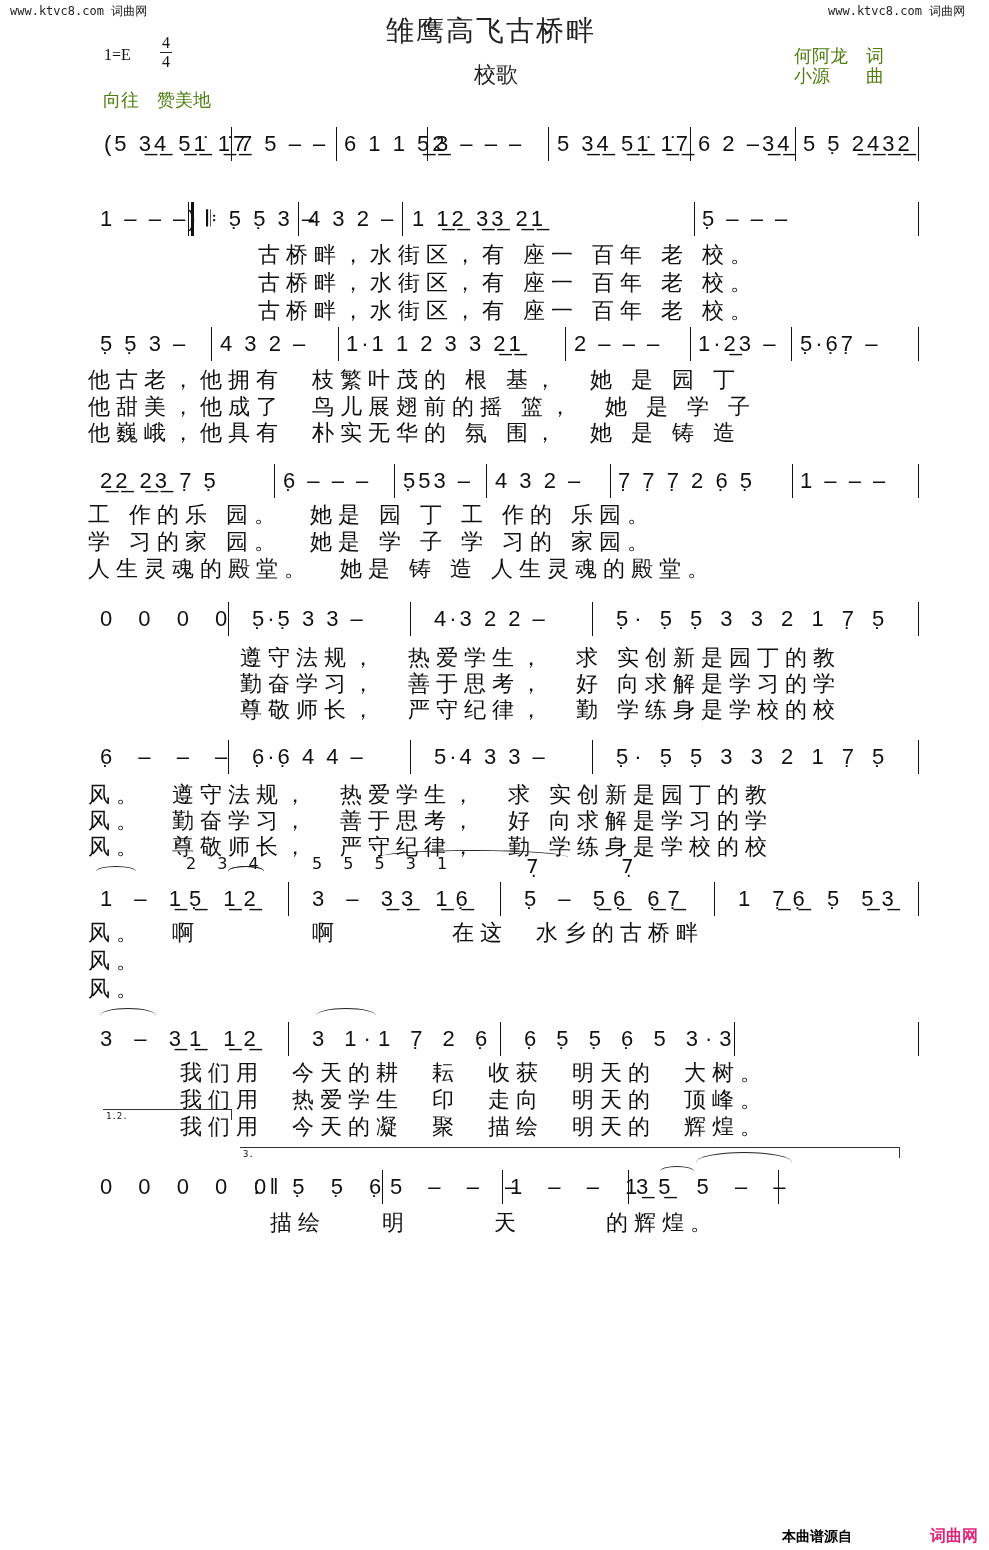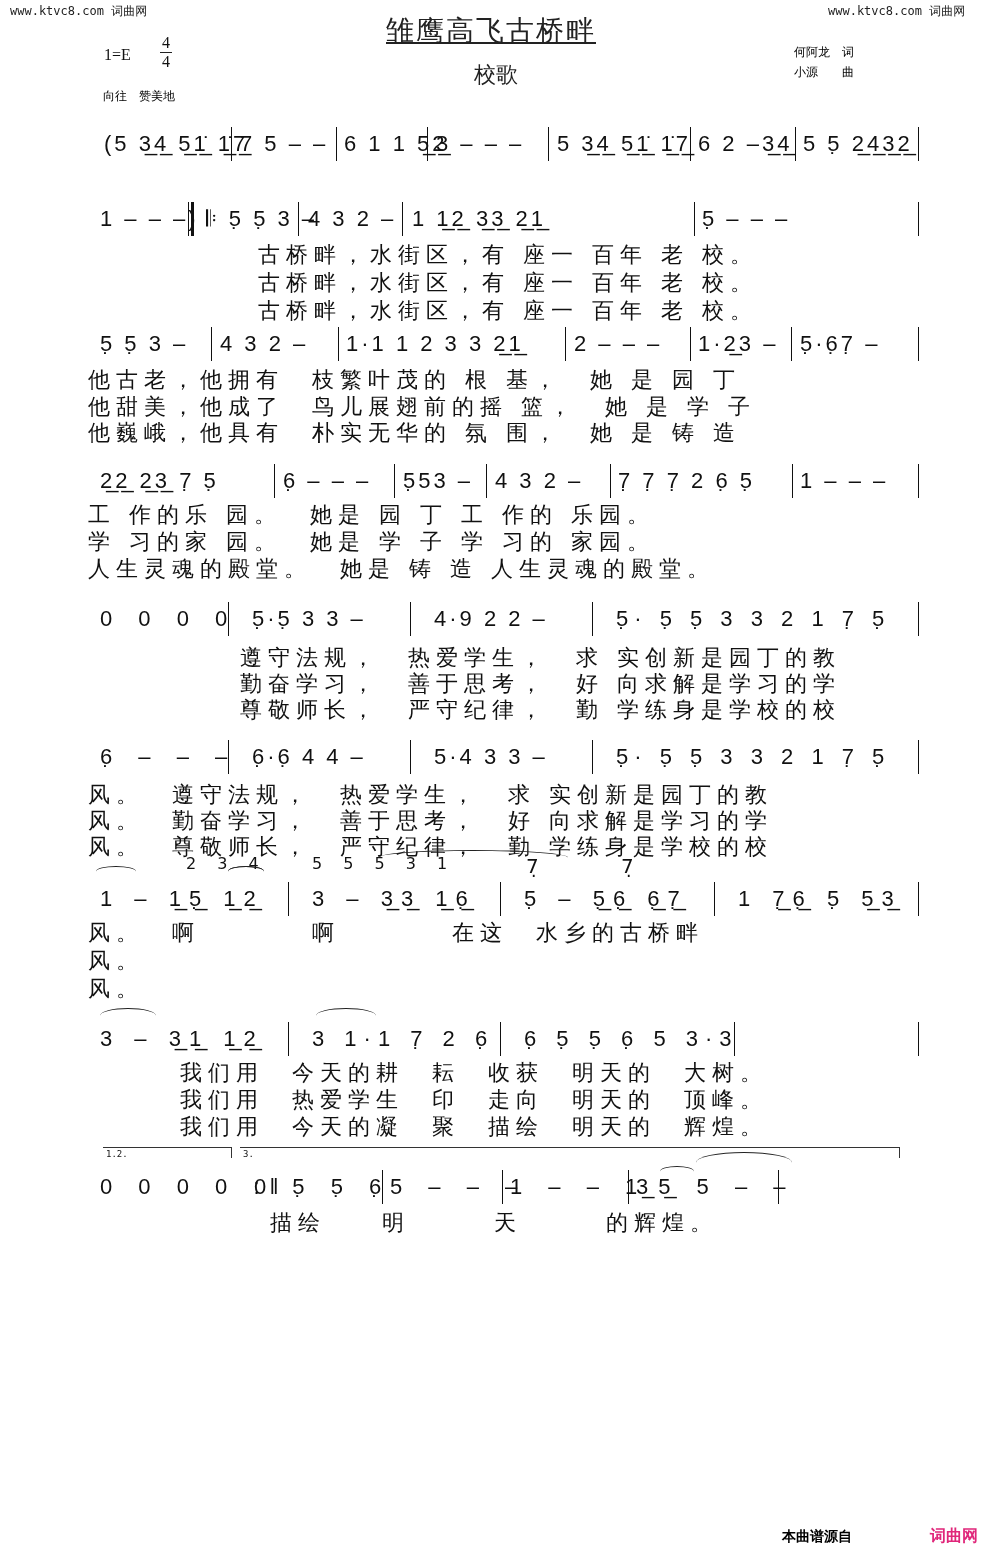--- a/index.html
+++ b/index.html
@@ -1,22 +1,22 @@
 <!DOCTYPE html>
 <html><head>
 <meta charset="utf-8">
 <style>
   html, body { margin:0; padding:0; background:#fff; }
   body { width:989px; height:1550px; position:relative; overflow:hidden;
          font-family:"DejaVu Sans", "Liberation Sans", sans-serif; color:#111; }
   .abs { position:absolute; white-space:nowrap; }
   .wm { font-family:"DejaVu Sans Mono", "Liberation Mono", monospace; font-size:12px; color:#222; }
-  .title { font-size:28px; color:#222; letter-spacing:2px;text-decoration:underline; }
+  .title { font-size:28px; color:#222; letter-spacing:2px; }
   .subtitle { font-size:22px; color:#222; }
-  .meta { font-size:12px; color:#000000; }
+  .meta { font-size:18px; color:#4d7c0f; }
   .key { font-family:"Liberation Serif", serif; font-size:16px; }
   .frac { font-family:"Liberation Serif", serif; font-size:16px; text-align:center; line-height:18px; }
   .frac .bar { border-top:1px solid #222; width:12px; margin:0 auto; }
   .staff { position:absolute; left:98px; width:822px; height:40px; }
   .staff .bl { position:absolute; top:2px; width:1px; height:34px; background:#111; }
   .staff .dbl { position:absolute; top:2px; width:6px; height:34px; border-left:1px solid #111; border-right:3px solid #111; box-sizing:border-box; }
   .notes { position:absolute; top:6px; font-family:"Liberation Sans", sans-serif; font-size:22px; letter-spacing:3px; }
   .lyric { position:absolute; font-size:22px; letter-spacing:6px; color:#111; }
   .footer-src { font-size:14px; font-weight:bold; color:#000; }
   .footer-logo { font-size:16px; font-weight:bold; color:#e0267a; }
@@ -109,21 +109,21 @@
 </div>
 <div class="lyric" style="left:88px;top:500px">工 作的乐 园。　她是 园 丁 工 作的 乐园。</div>
 <div class="lyric" style="left:88px;top:527px">学 习的家 园。　她是 学 子 学 习的 家园。</div>
 <div class="lyric" style="left:88px;top:554px">人生灵魂的殿堂。　她是 铸 造 人生灵魂的殿堂。</div>
 
 <div class="staff" style="top:600px">
   <span class="notes" style="left:2px;letter-spacing:10px">0 0 0 0</span>
   <div class="bl" style="left:130px"></div>
   <span class="notes" style="left:154px">5̣·5̣ 3 3 –</span>
   <div class="bl" style="left:312px"></div>
-  <span class="notes" style="left:336px">4·9 2 2 –</span>
+  <span class="notes" style="left:336px">4·3 2 2 –</span>
   <div class="bl" style="left:494px"></div>
   <span class="notes" style="left:518px;letter-spacing:6px">5̣· 5̣ 5̣ 3 3 2 1 7̣ 5̣</span>
   <div class="bl" style="left:820px"></div>
 </div>
 <div class="lyric" style="left:240px;top:643px">遵守法规，　热爱学生，　求 实创新是园丁的教</div>
 <div class="lyric" style="left:240px;top:669px">勤奋学习，　善于思考，　好 向求解是学习的学</div>
 <div class="lyric" style="left:240px;top:695px">尊敬师长，　严守纪律，　勤 学练身是学校的校</div>
 
 <div class="staff" style="top:738px">
   <span class="notes" style="left:2px;letter-spacing:10px">6̣ – – –</span>
@@ -169,21 +169,21 @@
   <span class="notes" style="left:214px;letter-spacing:7px">3 1·1 7̣ 2 6̣</span>
   <div class="bl" style="left:402px"></div>
   <span class="notes" style="left:426px;letter-spacing:7px">6̣ 5̣ 5̣ 6̣ 5 3·3</span>
   <div class="bl" style="left:636px"></div>
   <div class="bl" style="left:820px"></div>
 </div>
 <div class="lyric" style="left:180px;top:1058px">我们用　今天的耕　耘　收获　明天的　大树。</div>
 <div class="lyric" style="left:180px;top:1085px">我们用　热爱学生　印　走向　明天的　顶峰。</div>
 <div class="lyric" style="left:180px;top:1112px">我们用　今天的凝　聚　描绘　明天的　辉煌。</div>
 
-<div class="volta" style="left:103px;top:1147px;width:125px">1.2.</div>
+<div class="volta" style="left:103px;top:1109px;width:125px">1.2.</div>
 <div class="volta" style="left:240px;top:1147px;width:656px">3.</div>
 <div class="slur" style="left:660px;top:1166px;width:34px"></div>
 <div class="slur" style="left:696px;top:1152px;width:96px;height:20px"></div>
 <div class="staff" style="top:1168px">
   <span class="notes" style="left:2px;letter-spacing:10px">0 0 0 0 :‖</span>
   <span class="notes" style="left:156px;letter-spacing:10px">0 5̣ 5̣ 6̣</span>
   <div class="bl" style="left:284px"></div>
   <span class="notes" style="left:292px;letter-spacing:10px">5 – – –</span>
   <div class="bl" style="left:404px"></div>
   <span class="notes" style="left:412px;letter-spacing:10px">1 – – 1</span>

